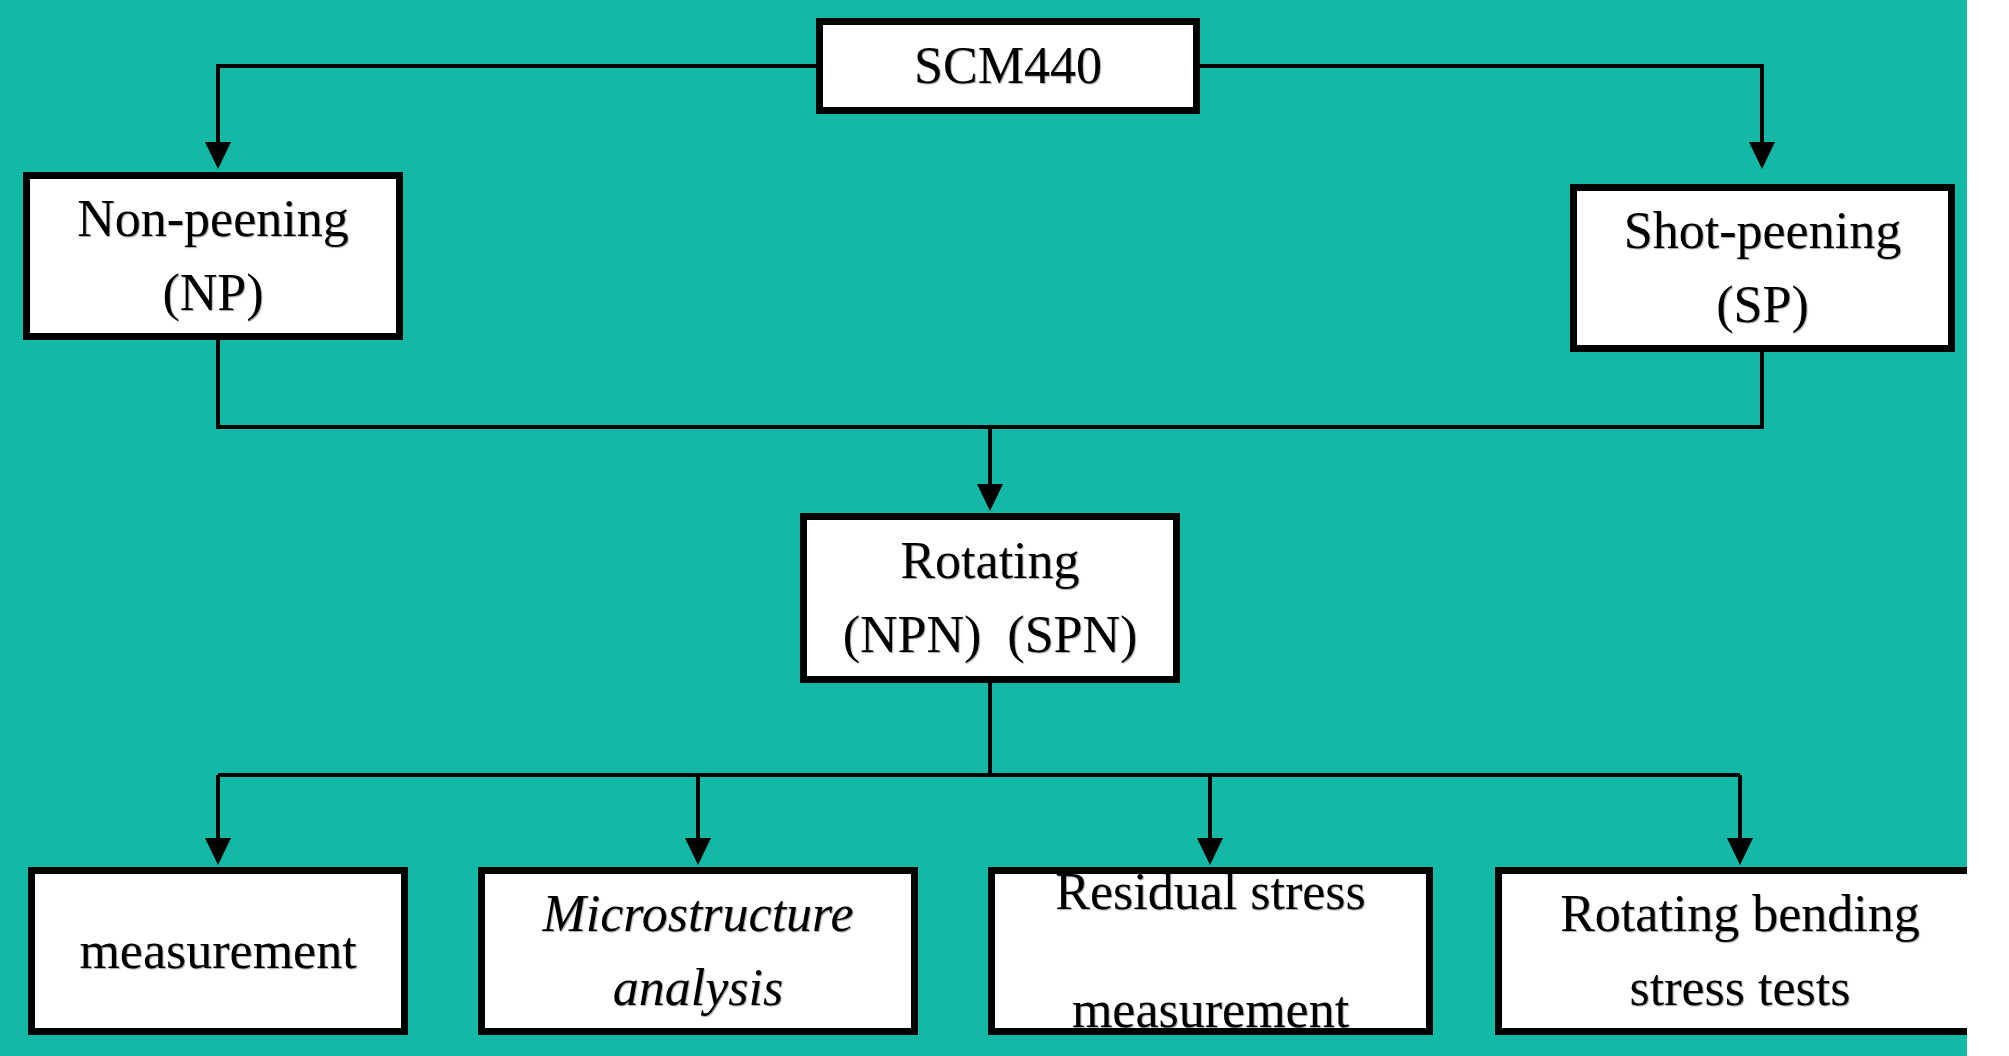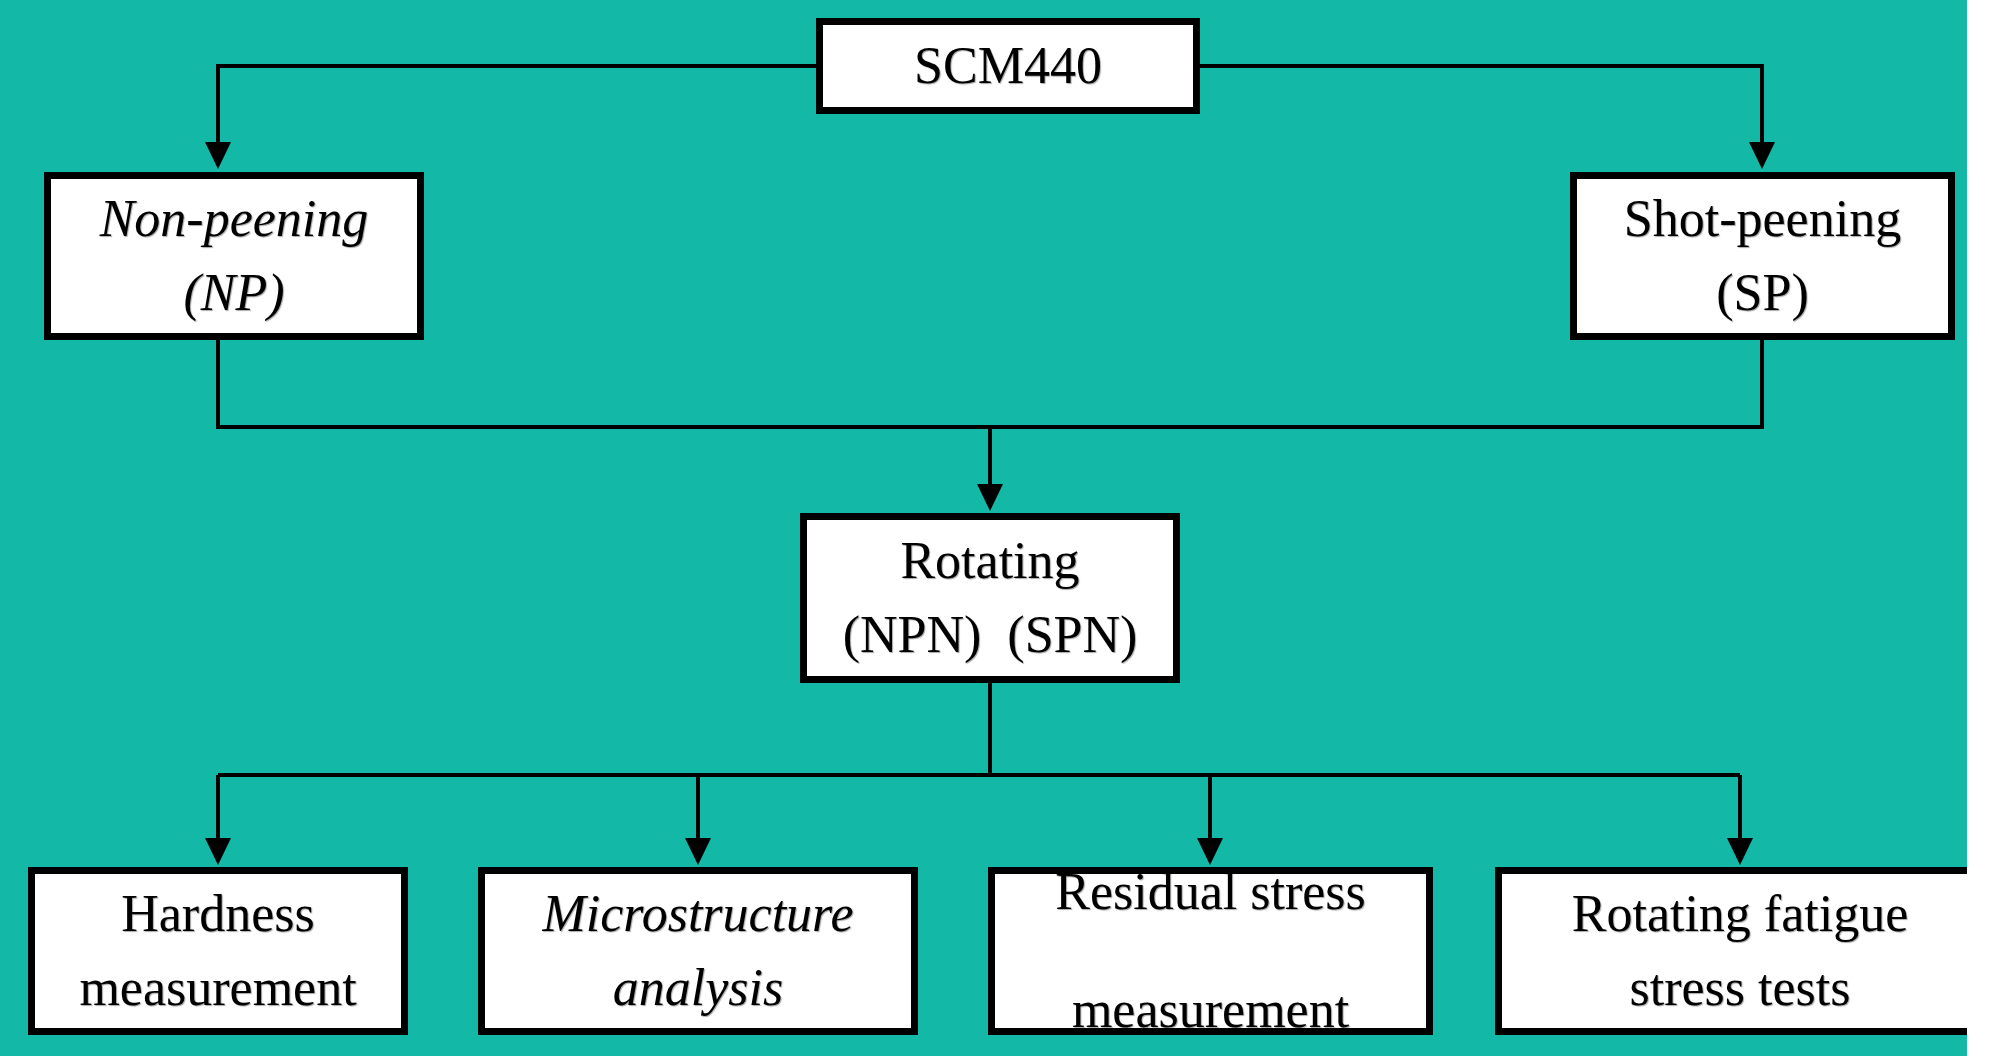--- a/index.html
+++ b/index.html
@@ -43,22 +43,22 @@
     text-align: center;
     color: #000000;
     font-size: 52px;
     line-height: 74px;
     white-space: nowrap;
     text-shadow: 1px 1px 1px rgba(0,0,0,0.35);
   }
   .node span { display: block; }
 
   #node-scm440        { left: 816px;  top: 18px;  width: 384px; height: 96px;  }
-  #node-non-peening   { left: 44px;   top: 172px; width: 380px; height: 168px; font-style: italic; }
-  #node-shot-peening  { left: 1570px; top: 172px; width: 385px; height: 168px; }
+  #node-non-peening   { left: 23px;   top: 172px; width: 380px; height: 168px; }
+  #node-shot-peening  { left: 1570px; top: 184px; width: 385px; height: 168px; }
   #node-nitriding     { left: 800px;  top: 513px; width: 380px; height: 170px; }
   #node-hardness      { left: 28px;   top: 867px; width: 380px; height: 168px; }
   #node-microstructure{ left: 478px;  top: 867px; width: 440px; height: 168px; font-style: italic; }
   #node-residual      { left: 988px;  top: 867px; width: 445px; height: 168px; gap: 44px; }
   #node-rotating      { left: 1495px; top: 867px; width: 490px; height: 168px; }
 </style>
 </head>
 <body>
 
 <div class="canvas">
@@ -102,32 +102,31 @@
     <span>Shot-peening</span>
     <span>(SP)</span>
   </div>
 
   <div class="node" id="node-nitriding">
     <span>Rotating</span>
     <span>(NPN)&nbsp;&nbsp;(SPN)</span>
   </div>
 
   <div class="node" id="node-hardness">
-    <span>Hardness</span>
     <span>measurement</span>
   </div>
 
   <div class="node" id="node-microstructure">
     <span>Microstructure</span>
     <span>analysis</span>
   </div>
 
   <div class="node" id="node-residual">
     <span>Residual stress</span>
     <span>measurement</span>
   </div>
 
   <div class="node" id="node-rotating">
-    <span>Rotating fatigue</span>
+    <span>Rotating bending</span>
     <span>stress tests</span>
   </div>
 
 </div>
 
 </body></html>

